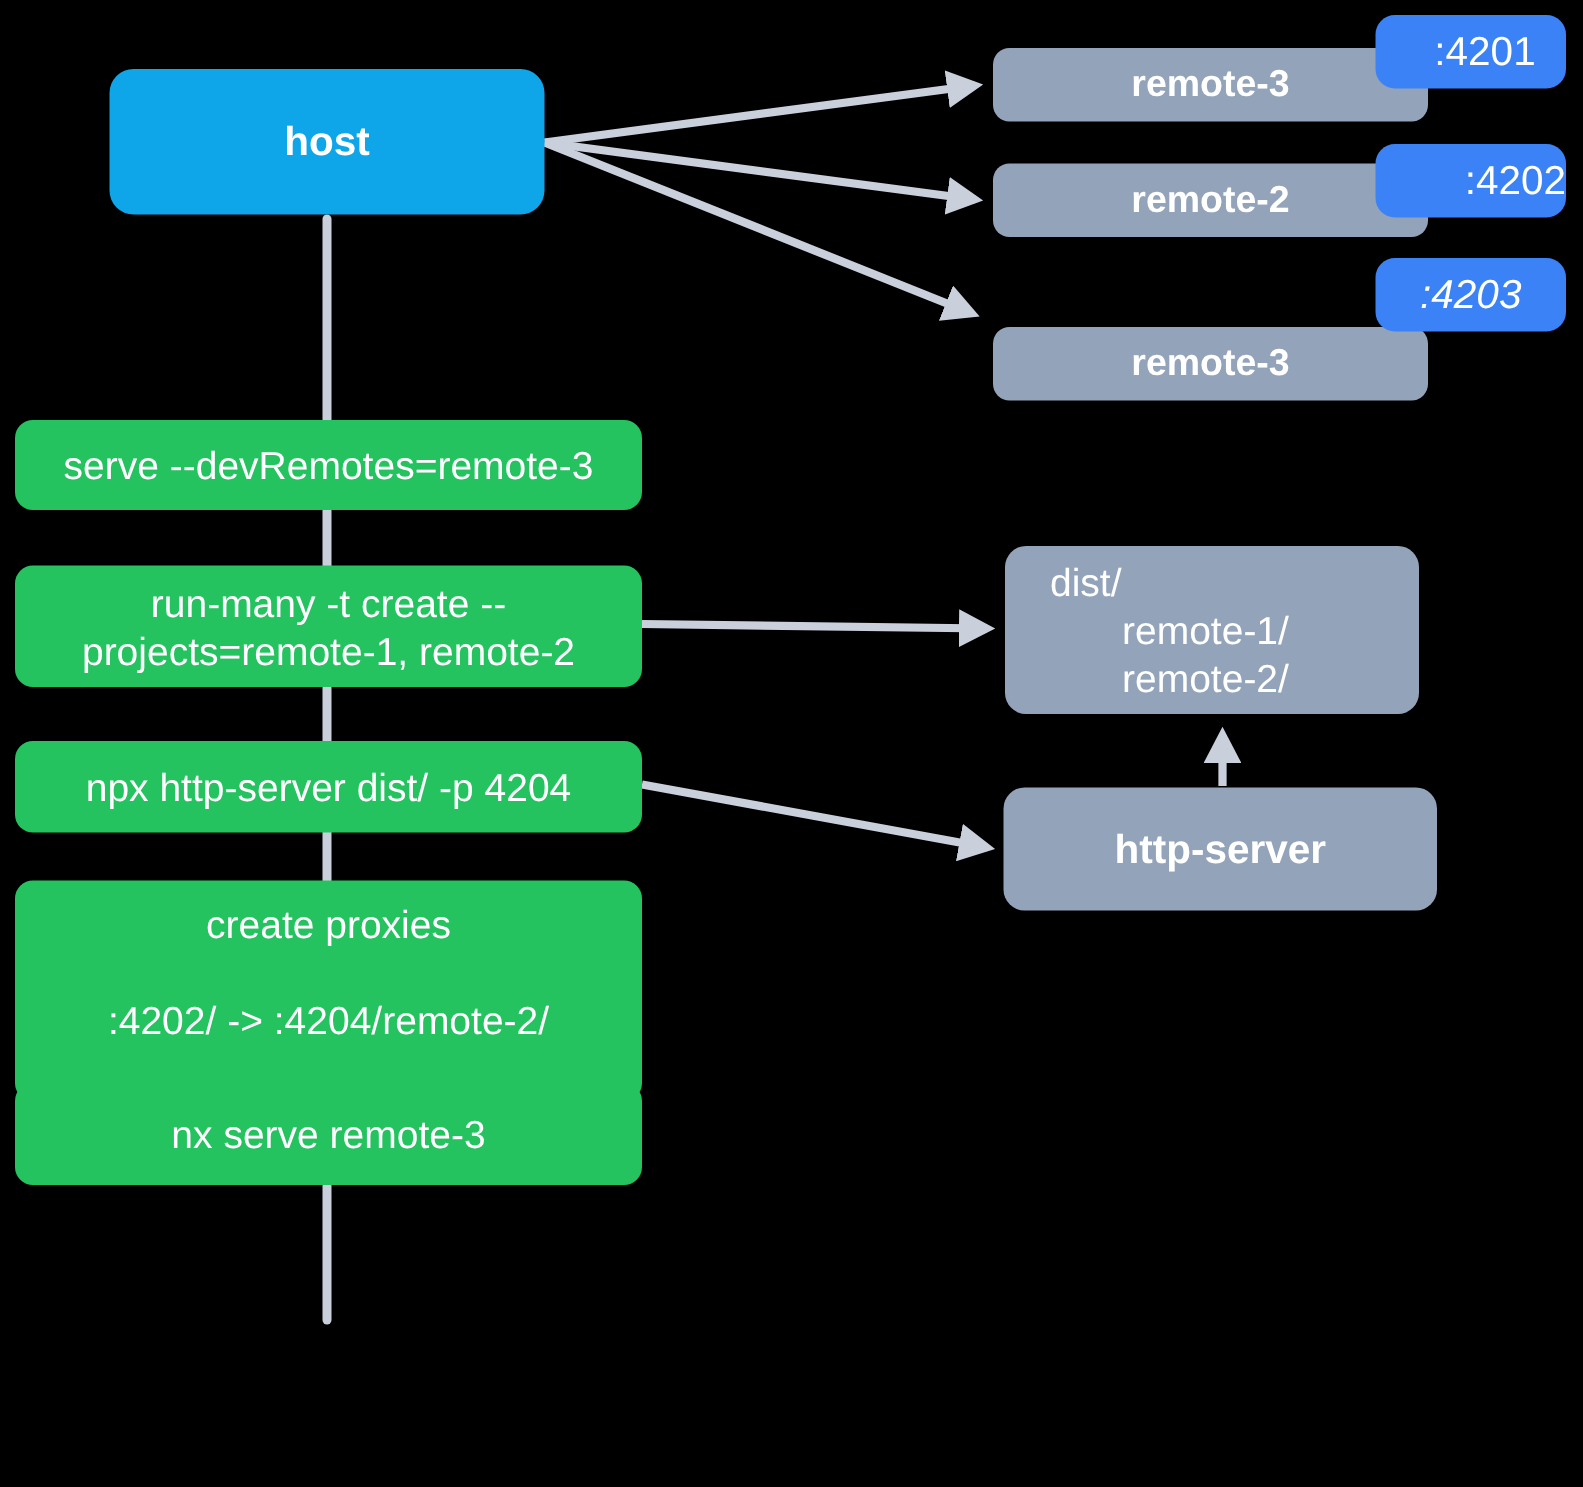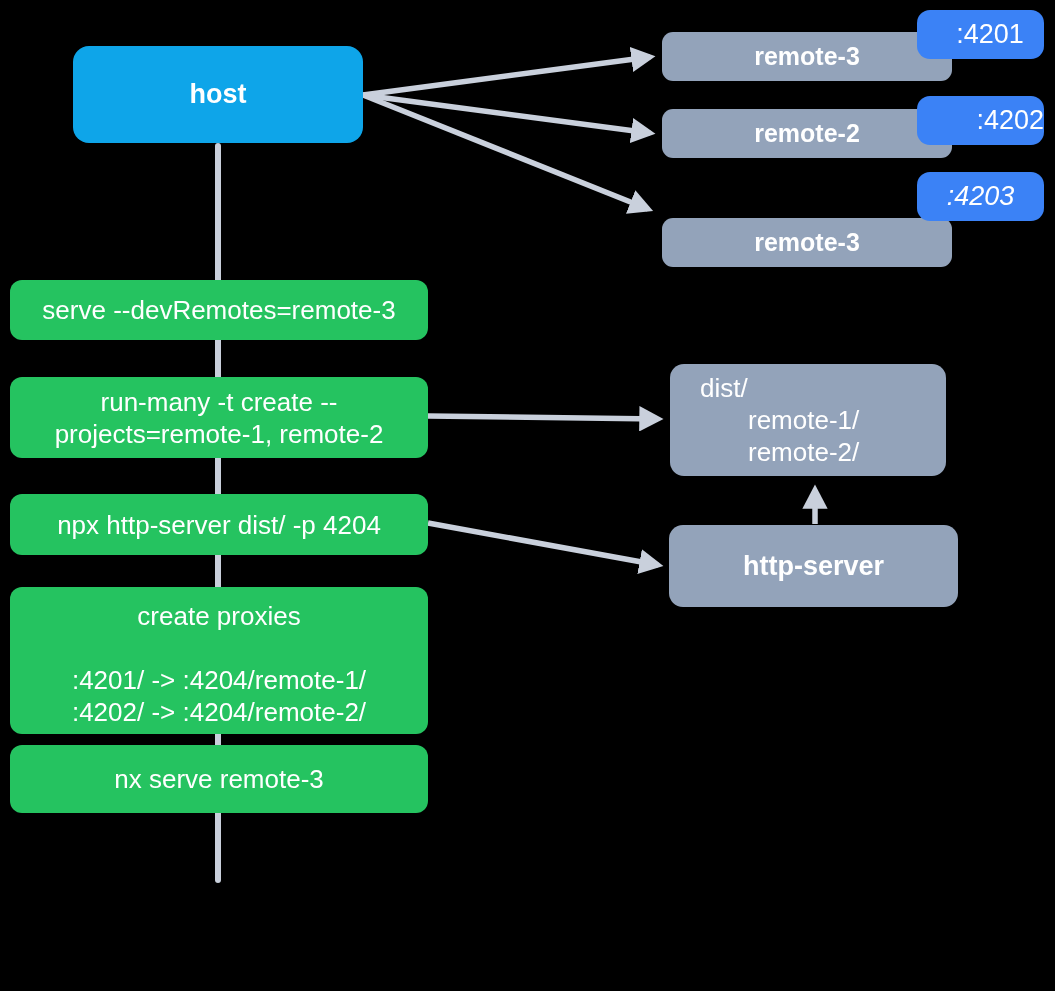--- a/index.html
+++ b/index.html
@@ -78,21 +78,21 @@
     background: var(--command-box, #25c360);
     border-radius: 12px;
     font-size: 26px;
     flex-direction: column;
   }
   .cmd-line { line-height: 32px; min-height: 32px; text-align: center; }
   .cmd-1 { top: 280px; height: 60px; }
   .cmd-2 { top: 377px; height: 81px; }
   .cmd-3 { top: 494px; height: 61px; }
   .cmd-4 { top: 587px; height: 147px; justify-content: flex-start; padding-top: 13px; }
-  .cmd-5 { top: 745px; height: 68px; }
+  .cmd-5 { top: 722px; height: 68px; }
   .dist-box {
     left: 670px; top: 364px; width: 276px; height: 112px;
     background: var(--remote-box, #93a3ba);
     border-radius: 14px;
     font-size: 26px;
     flex-direction: column;
     align-items: flex-start;
     justify-content: flex-start;
     padding: 8px 0 0 30px;
   }
@@ -159,21 +159,20 @@
     <div class="cmd-line">projects=remote-1, remote-2</div>
   </div>
 
   <div class="box cmd-box cmd-3">
     <div class="cmd-line">npx http-server dist/ -p 4204</div>
   </div>
 
   <div class="box cmd-box cmd-4">
     <div class="cmd-line">create proxies</div>
     <div class="cmd-line"></div>
-    <div class="cmd-line">:4201/ -&gt; :4204/remote-1/</div>
     <div class="cmd-line">:4202/ -&gt; :4204/remote-2/</div>
   </div>
 
   <div class="box cmd-box cmd-5">
     <div class="cmd-line">nx serve remote-3</div>
   </div>
 
   <div class="box dist-box">
     <div class="dist-line">dist/</div>
     <div class="dist-line dist-entry">remote-1/</div>

